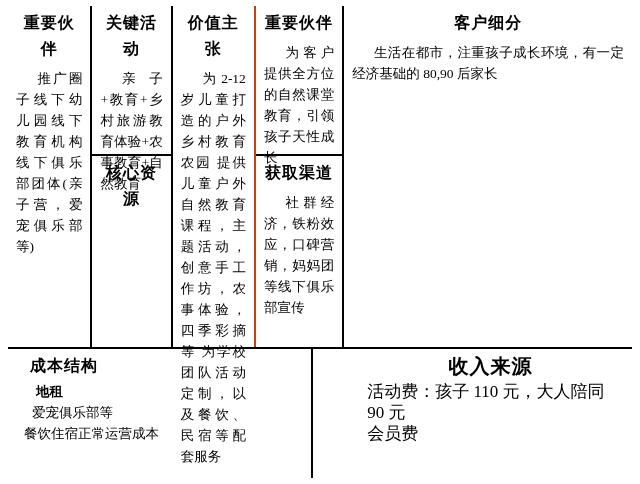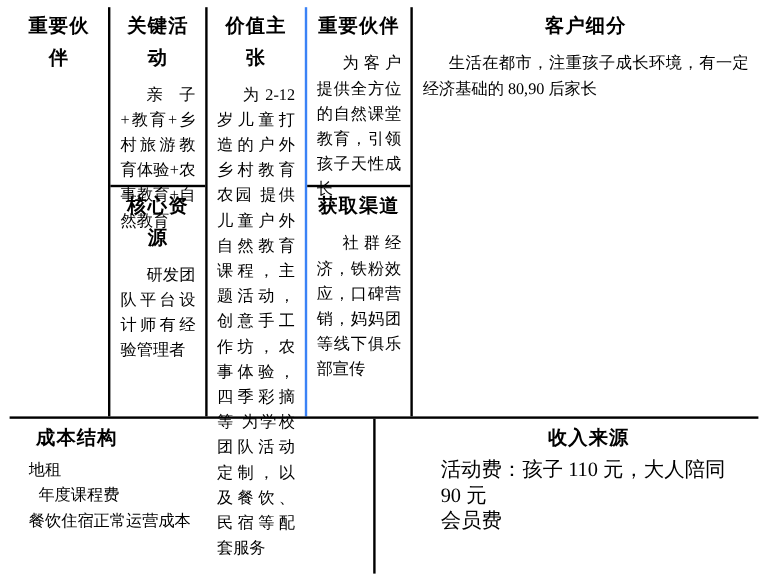--- a/index.html
+++ b/index.html
@@ -42,21 +42,21 @@
     border-top: 2px solid #000;
     gap: 36px;
   }
   .col {
     display: flex;
     flex-direction: column;
     box-sizing: border-box;
   }
   .col-partners   { width: 124px; border-right: 2px solid #000; }
   .col-mid        { width: 118px; border-right: 2px solid #000; }
-  .col-value      { width: 122px; border-right: 2px solid #3b82f6; }
+  .col-value      { width: 122px; border-right: 2px solid #c2410c; }
   .col-rel        { width: 130px; border-right: 2px solid #000; }
   .col-segments   { flex: 1 1 auto; }
   .cell {
     box-sizing: border-box;
     padding: 2px 8px 6px 8px;
   }
   .cell-split-top {
     border-bottom: 2px solid #000;
   }
   .block-title {
@@ -90,62 +90,62 @@
   }
   .bl-title {
     font-weight: bold;
     font-size: 16px;
     line-height: 26px;
     letter-spacing: 1px;
     margin: 2px 0 2px 14px;
   }
   .br-title {
     font-weight: bold;
-    font-size: 16px;
+    font-size: 20px;
     line-height: 26px;
     letter-spacing: 1px;
     text-align: center;
     margin: 2px 0 2px 0;
   }
   .bl-line {
     font-size: 13.5px;
     line-height: 21px;
     margin-left: 8px;
   }
-  .bl-line.i1 { margin-left: 8px; }
+  .bl-line.i1 { margin-left: 20px; font-weight: bold; }
   .bl-line.i2 { margin-left: 16px; }
   .bl-line.i3 { }
   .br-line {
     font-size: 17px;
     line-height: 21px;
     margin-left: 10px;
   }
 </style>
 </head>
 <body>
 
 <div class="canvas">
   <div class="bmc">
 
     <div class="top-row">
 
       <div class="col col-partners">
         <div class="cell">
           <div class="block-title">重要伙伴</div>
+          <div class="block-body indent">推广圈子线下幼儿园线下教育机构线下俱乐部团体(亲子营，爱宠俱乐部等)</div>
         </div>
       </div>
 
       <div class="col col-mid">
         <div class="cell cell-split-top" style="height:150px">
           <div class="block-title">关键活动</div>
           <div class="block-body indent">亲子+教育+乡村旅游教育体验+农事教育+自然教育</div>
         </div>
         <div class="cell">
           <div class="block-title">核心资源</div>
-          <div class="block-body indent">研发团队平台设计师有经验管理者</div>
         </div>
       </div>
 
       <div class="col col-value">
         <div class="cell">
           <div class="block-title">价值主张</div>
           <div class="block-body indent">为 2-12 岁儿童打造的户外乡村教育农园 提供儿童户外自然教育课程，主题活动，创意手工作坊，农事体验，四季彩摘等 为学校团队活动定制，以及餐饮、民宿等配套服务</div>
         </div>
       </div>
 
@@ -167,21 +167,21 @@
         </div>
       </div>
 
     </div>
 
     <div class="bottom-row">
 
       <div class="bottom-left">
         <div class="bl-title">成本结构</div>
         <div class="bl-line i1">地租</div>
-        <div class="bl-line i2">年度课程费</div>
+        <div class="bl-line i2">爱宠俱乐部等</div>
         <div class="bl-line i3">餐饮住宿正常运营成本</div>
       </div>
 
       <div class="bottom-right">
         <div class="br-title">收入来源</div>
         <div class="br-line">活动费：孩子 110 元，大人陪同 90 元</div>
         <div class="br-line">会员费</div>
       </div>
 
     </div>

